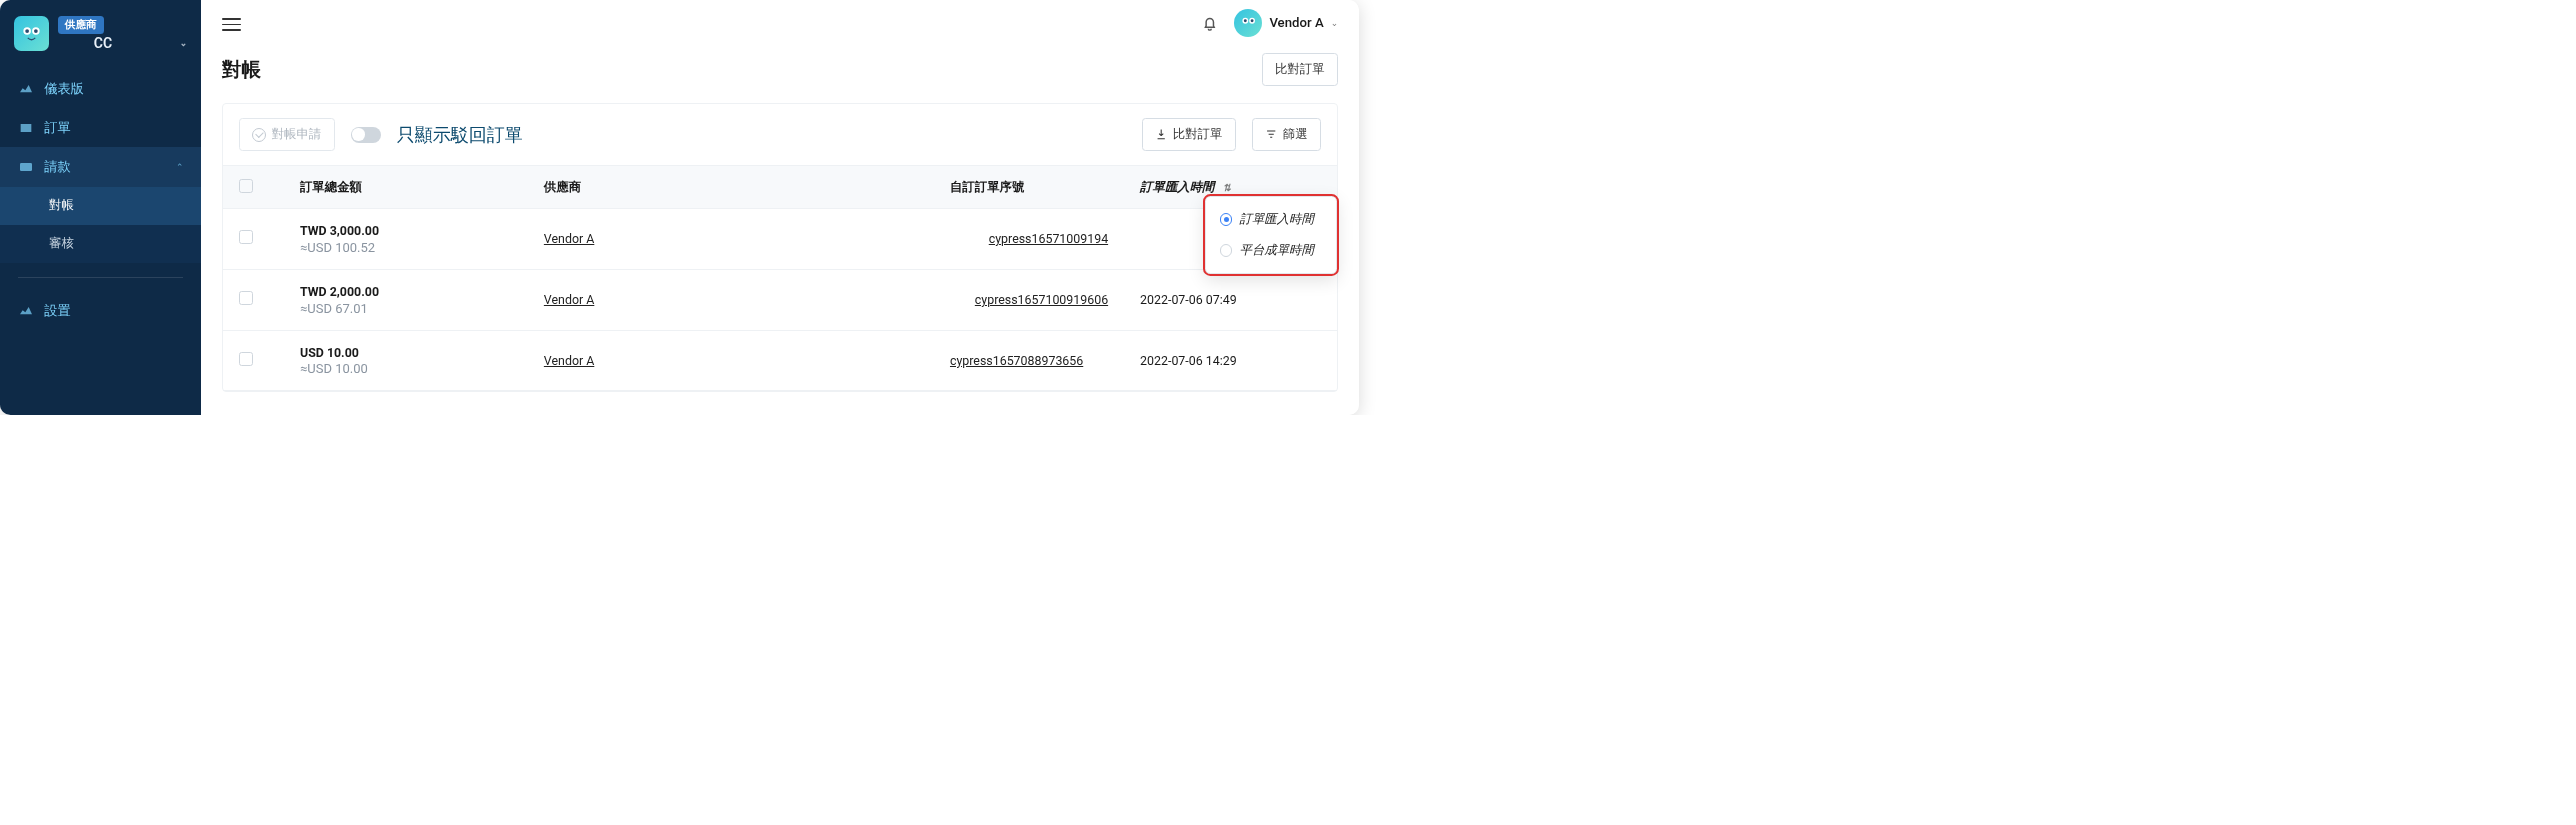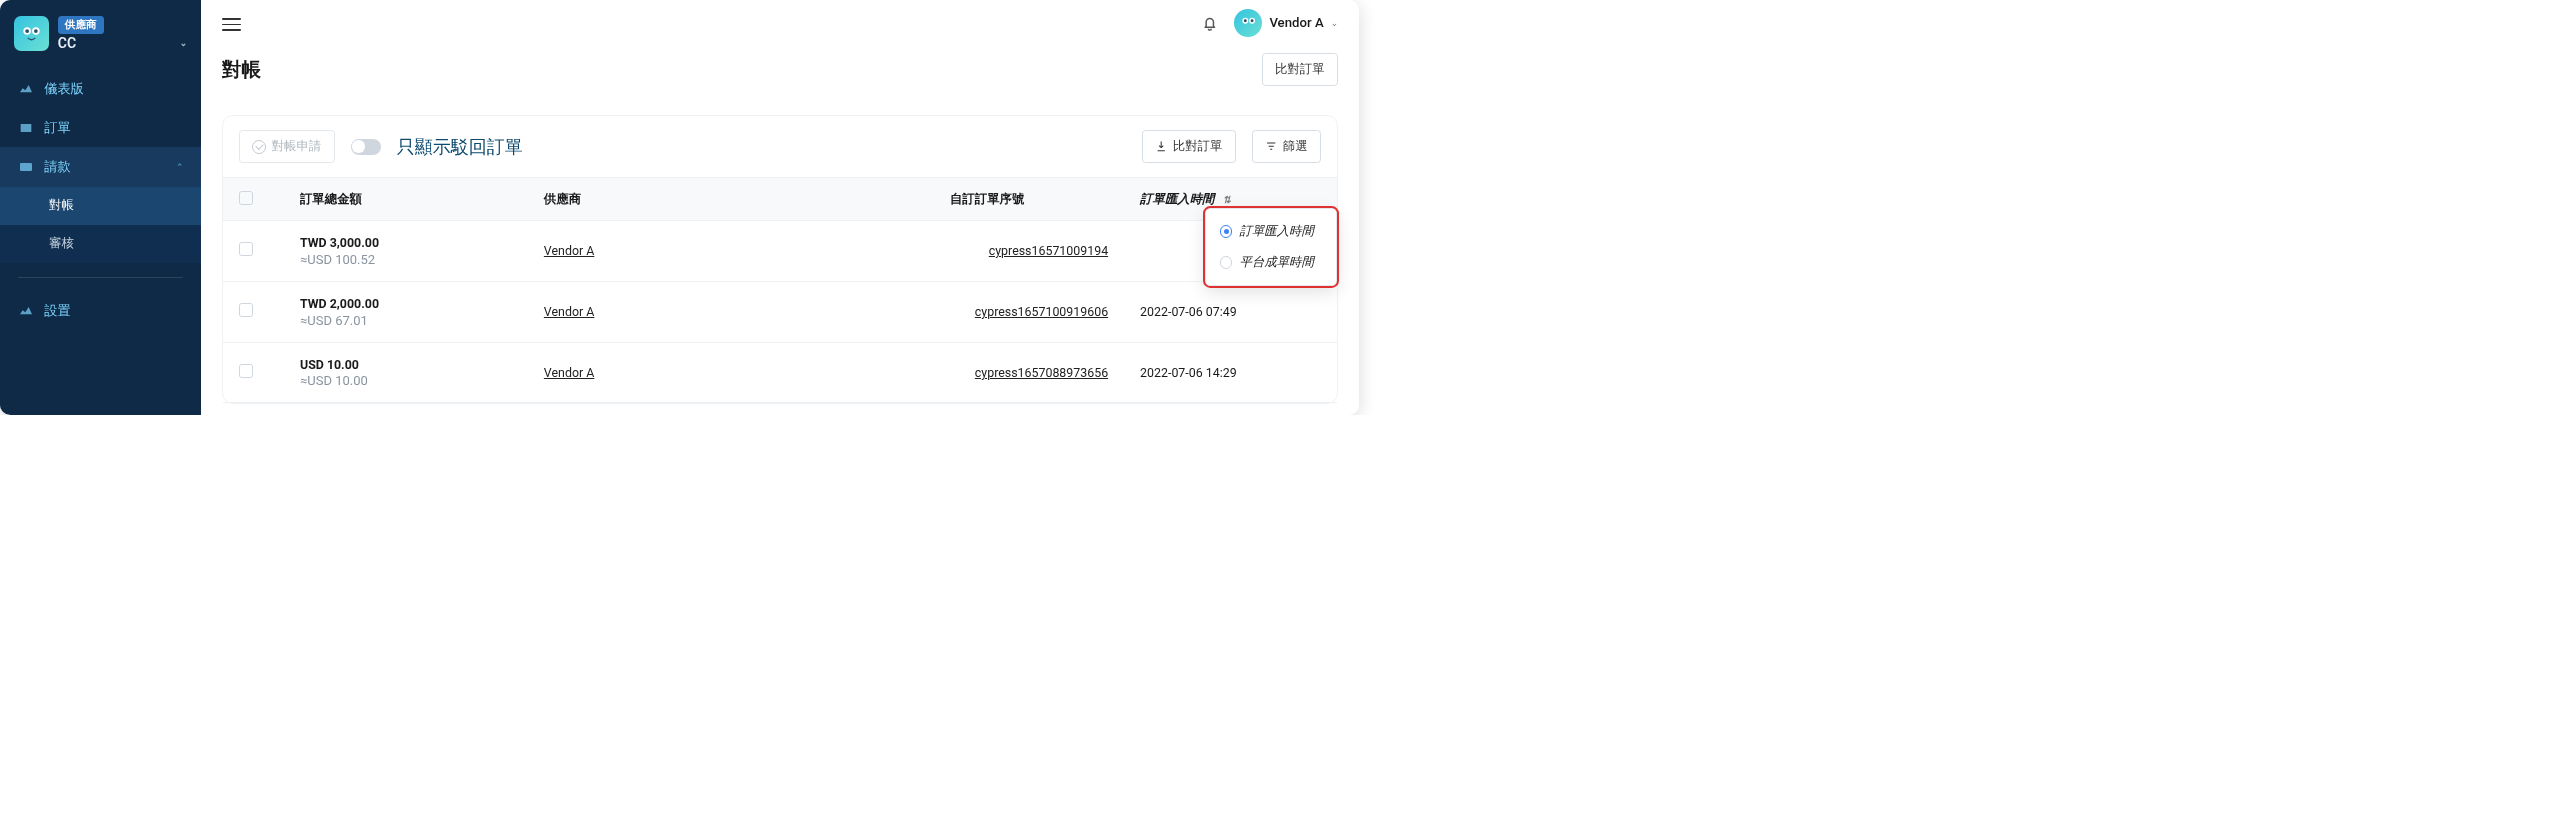--- a/index.html
+++ b/index.html
@@ -10,21 +10,21 @@
     font-size: 12.4px;
   }
   .app { display: flex; width: 1359px; height: 415px; border-radius: 10.6px; overflow: hidden; box-shadow: 0 3.5px 17.6px rgba(0,0,0,0.15); }
   
   .sidebar { width: 201px; background: #0e2a47; color: #c9d6e2; display: flex; flex-direction: column; }
   .brand { display: flex; align-items: center; gap: 8.8px; padding: 16px 14px 8.8px 14px; position: relative; }
   .brand-logo { width: 35px; height: 35px; border-radius: 7px; background: linear-gradient(135deg,#34c3e0,#6be0d4); display:flex; align-items:center; justify-content:center; }
   .brand-logo svg { width: 25px; height: 25px; }
   .brand-text { display: flex; flex-direction: column; gap:1.8px; flex:1; }
   .brand-badge { background:#2f76c2; color:#fff; font-size:10.6px; padding:1.8px 7px; border-radius:3.5px; width:fit-content; font-weight:600; }
-  .brand-cc { font-size: 14px; font-weight:600; color:#eaf2fa; display:flex; align-items:center; justify-content:space-between; }
+  .brand-cc { font-size: 14px; font-weight:600; color:#eaf2fa; display:flex; align-items:center; justify-content:space-between;margin-left:36px; }
   .brand-cc .chev { font-size:8.8px; opacity:.7; }
 
   .nav { padding-top: 8.8px; }
   .nav-item { display:flex; align-items:center; gap:10.6px; padding: 10.6px 17.6px; font-size:13.2px; color:#7dd3fc; cursor:pointer; }
   .nav-item.active { background:#173a5e; }
   .nav-item .ic { width:16px; height:16px; opacity:.7; }
   .nav-sub { background:#102f50; }
   .nav-sub .sub-item { padding: 10.6px 17.6px 10.6px 49px; font-size:12.4px; cursor:pointer; }
   .nav-sub .sub-item.sel { background:#1b466f; color:#fff; }
   .nav-sep { height:0.9px; background:rgba(255,255,255,.12); margin:14px 17.6px; }
@@ -40,21 +40,21 @@
   .user { display:flex; align-items:center; gap:7px; font-size:13.2px; font-weight:500; cursor:pointer; }
   .avatar { width:28px; height:28px; border-radius:50%; background:linear-gradient(135deg,#34c3e0,#6be0d4); display:flex; align-items:center; justify-content:center; }
   .avatar svg { width:19.4px; height:19.4px; }
 
   .page-head { display:flex; align-items:center; padding: 7px 21px 17.6px 21px; }
   .page-title { font-size:19.4px; font-weight:700; }
   .btn { border:0.9px solid #d6dde4; background:#fff; padding:7px 12.4px; border-radius:3.5px; font-size:12.4px; cursor:pointer; display:inline-flex; align-items:center; gap:5.3px; }
   .btn-ghost { color:#333; }
   .btn-right { margin-left:auto; }
 
-  .panel { margin: 12px 21px; border:0.9px solid #eef1f4; border-radius:11px; }
+  .panel { margin: 0 21px; border:0.9px solid #eef1f4; border-radius:4px; }
   .panel-tools { display:flex; align-items:center; gap:16px; padding:14px 16px; }
   .btn-disabled { color:#aeb6bf; border-color:#e3e8ed; cursor:not-allowed; }
   .check-circ { width:14px; height:14px; border:1.8px solid #c3cad2; border-radius:50%; display:inline-flex; align-items:center; justify-content:center; }
   .check-circ::after { content:''; width:3.5px; height:6.2px; border-right:1.8px solid #c3cad2; border-bottom:1.8px solid #c3cad2; transform:rotate(45deg); margin-top:-1.8px; }
   .toggle { width:30px; height:16px; border-radius:8.8px; background:#cfd6dd; position:relative; cursor:pointer; }
   .toggle::after { content:''; position:absolute; width:12.4px; height:12.4px; border-radius:50%; background:#fff; top:1.8px; left:1.8px; }
   .toggle-label { font-size:18px; color:#0c4a6e; }
   .spacer { flex:1; }
   .dl-ic { width:12.4px; height:12.4px; }
 
@@ -247,21 +247,21 @@
             <td style="text-align:right"><span class="lnk">cypress1657100919606</span></td>
             <td>2022-07-06 07:49</td>
           </tr>
           <tr>
             <td><span class="cb"></span></td>
             <td>
               <div class="amount-main">USD 10.00</div>
               <div class="amount-sub">≈USD 10.00</div>
             </td>
             <td><span class="lnk">Vendor A</span></td>
-            <td style="text-align:right"><span class="lnk">cypress1657088973656</span></td>
+            <td style="text-align:left"><span class="lnk">cypress1657088973656</span></td>
             <td>2022-07-06 14:29</td>
           </tr>
         </tbody>
       </table>
     </section>
   </main>
 </div>
 
 
 </body></html>

